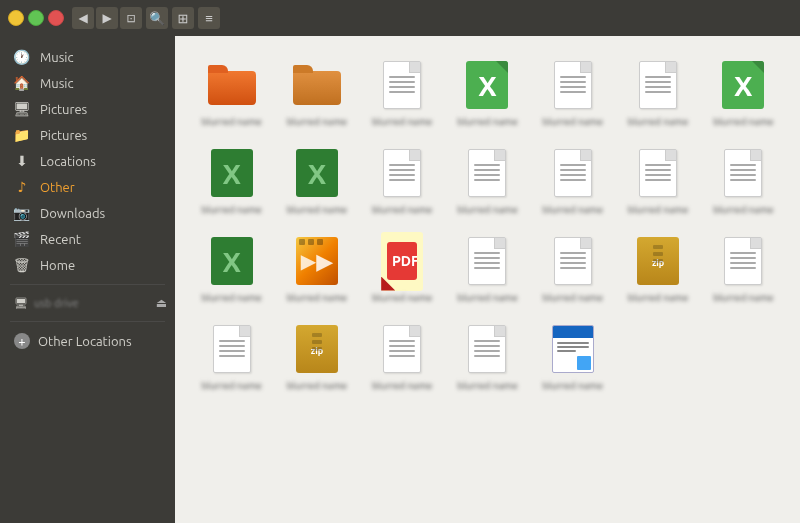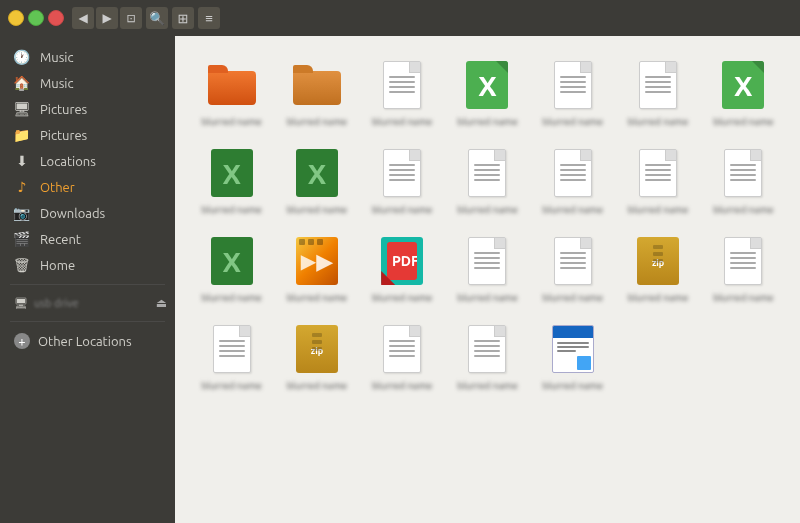--- a/index.html
+++ b/index.html
@@ -330,22 +330,22 @@
       padding: 2px 3px;
     }
     .strip {
       width: 6px; height: 6px;
       background: rgba(0,0,0,0.3);
       border-radius: 1px;
     }
 
     
     .icon-pdf {
-      width: 42px; height: 48px;
-      background: #14b8a6;
+      width: 42px; height: 59px;
+      background: #fef9c3;
       border-radius: 3px;
       position: relative;
       display: flex; align-items: center; justify-content: center;
       flex-direction: column;
     }
     .icon-pdf-fold {
       position: absolute;
       bottom: 0; left: 0;
       width: 14px; height: 14px;
       background: #b71c1c;

